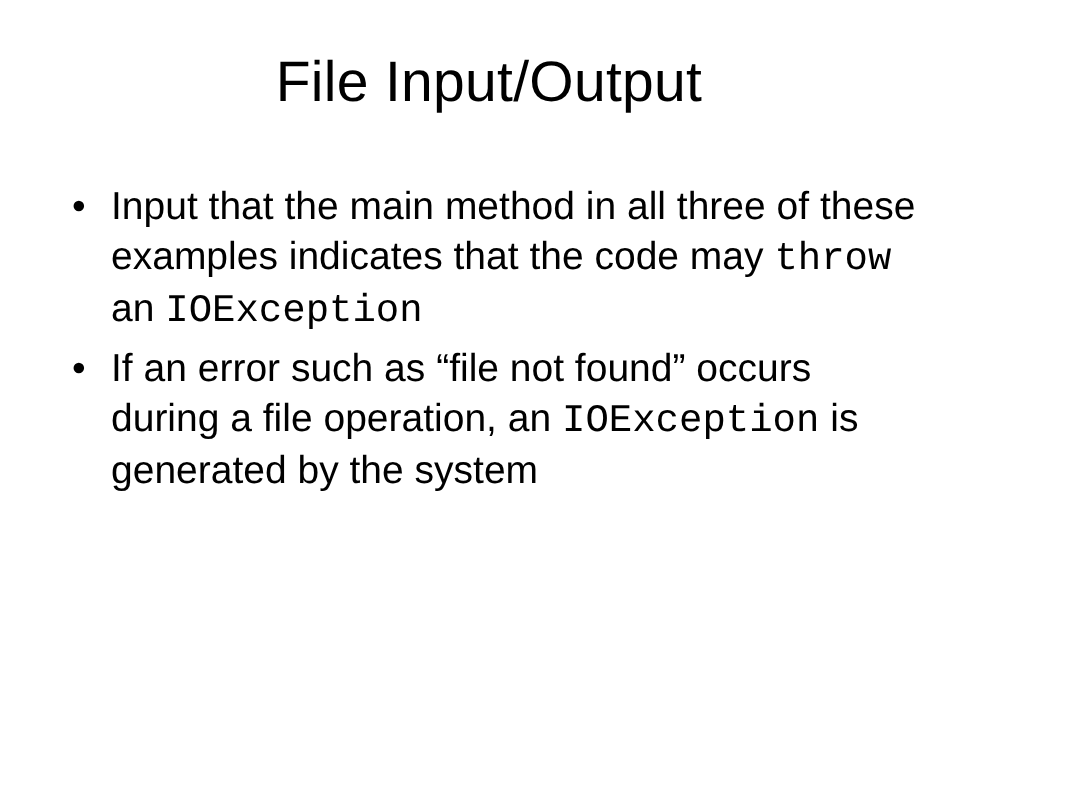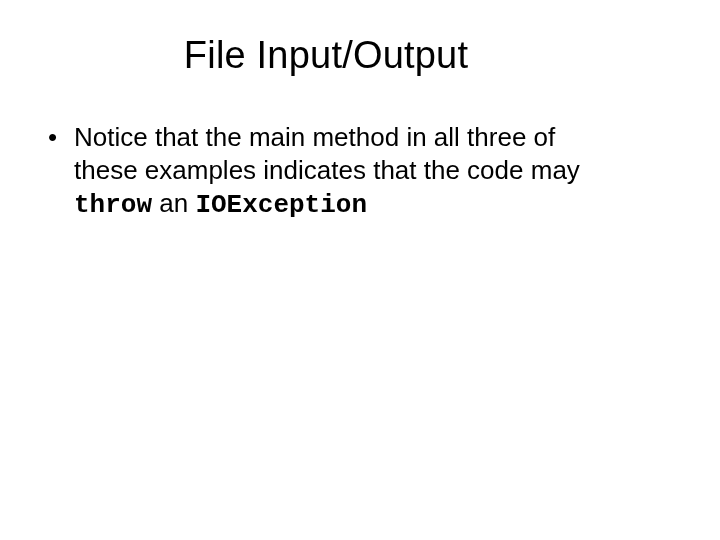--- a/index.html
+++ b/index.html
@@ -40,25 +40,25 @@
   ul.bullets > li::before {
     content: "•";
     position: absolute;
     left: 4px;
     top: 0;
     font-size: 26px;
     line-height: 1.26;
   }
   .mono {
     font-family: "Courier New", Courier, monospace;
-    font-weight: bold;
   }
 </style>
 </head>
 <body>
 
 <div class="slide">
   <h1 class="title">File Input/Output</h1>
 
   <ul class="bullets">
-    <li><span>Notice that the main method in all three of these examples indicates that the code may </span><span class="mono">throw</span><span> an </span><span class="mono">IOException</span></li>
+    <li><span>Input that the main method in all three of these examples indicates that the code may </span><span class="mono">throw</span><span> an </span><span class="mono">IOException</span></li>
+    <li><span>If an error such as “file not found” occurs during a file operation, an </span><span class="mono">IOException</span><span> is generated by the system</span></li>
   </ul>
 </div>
 
 </body></html>

